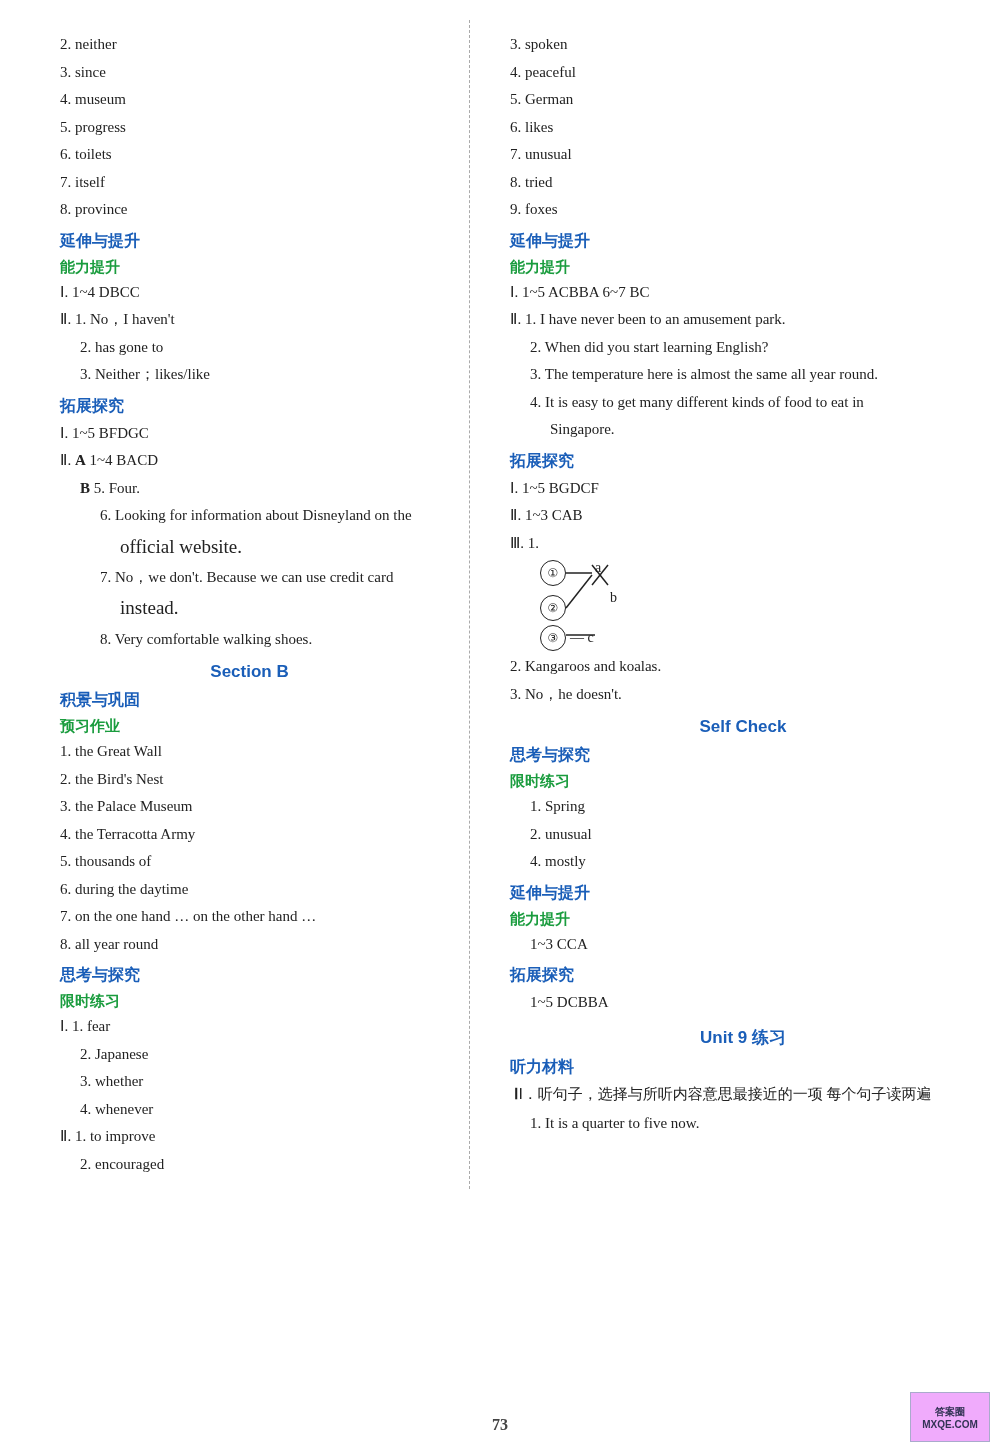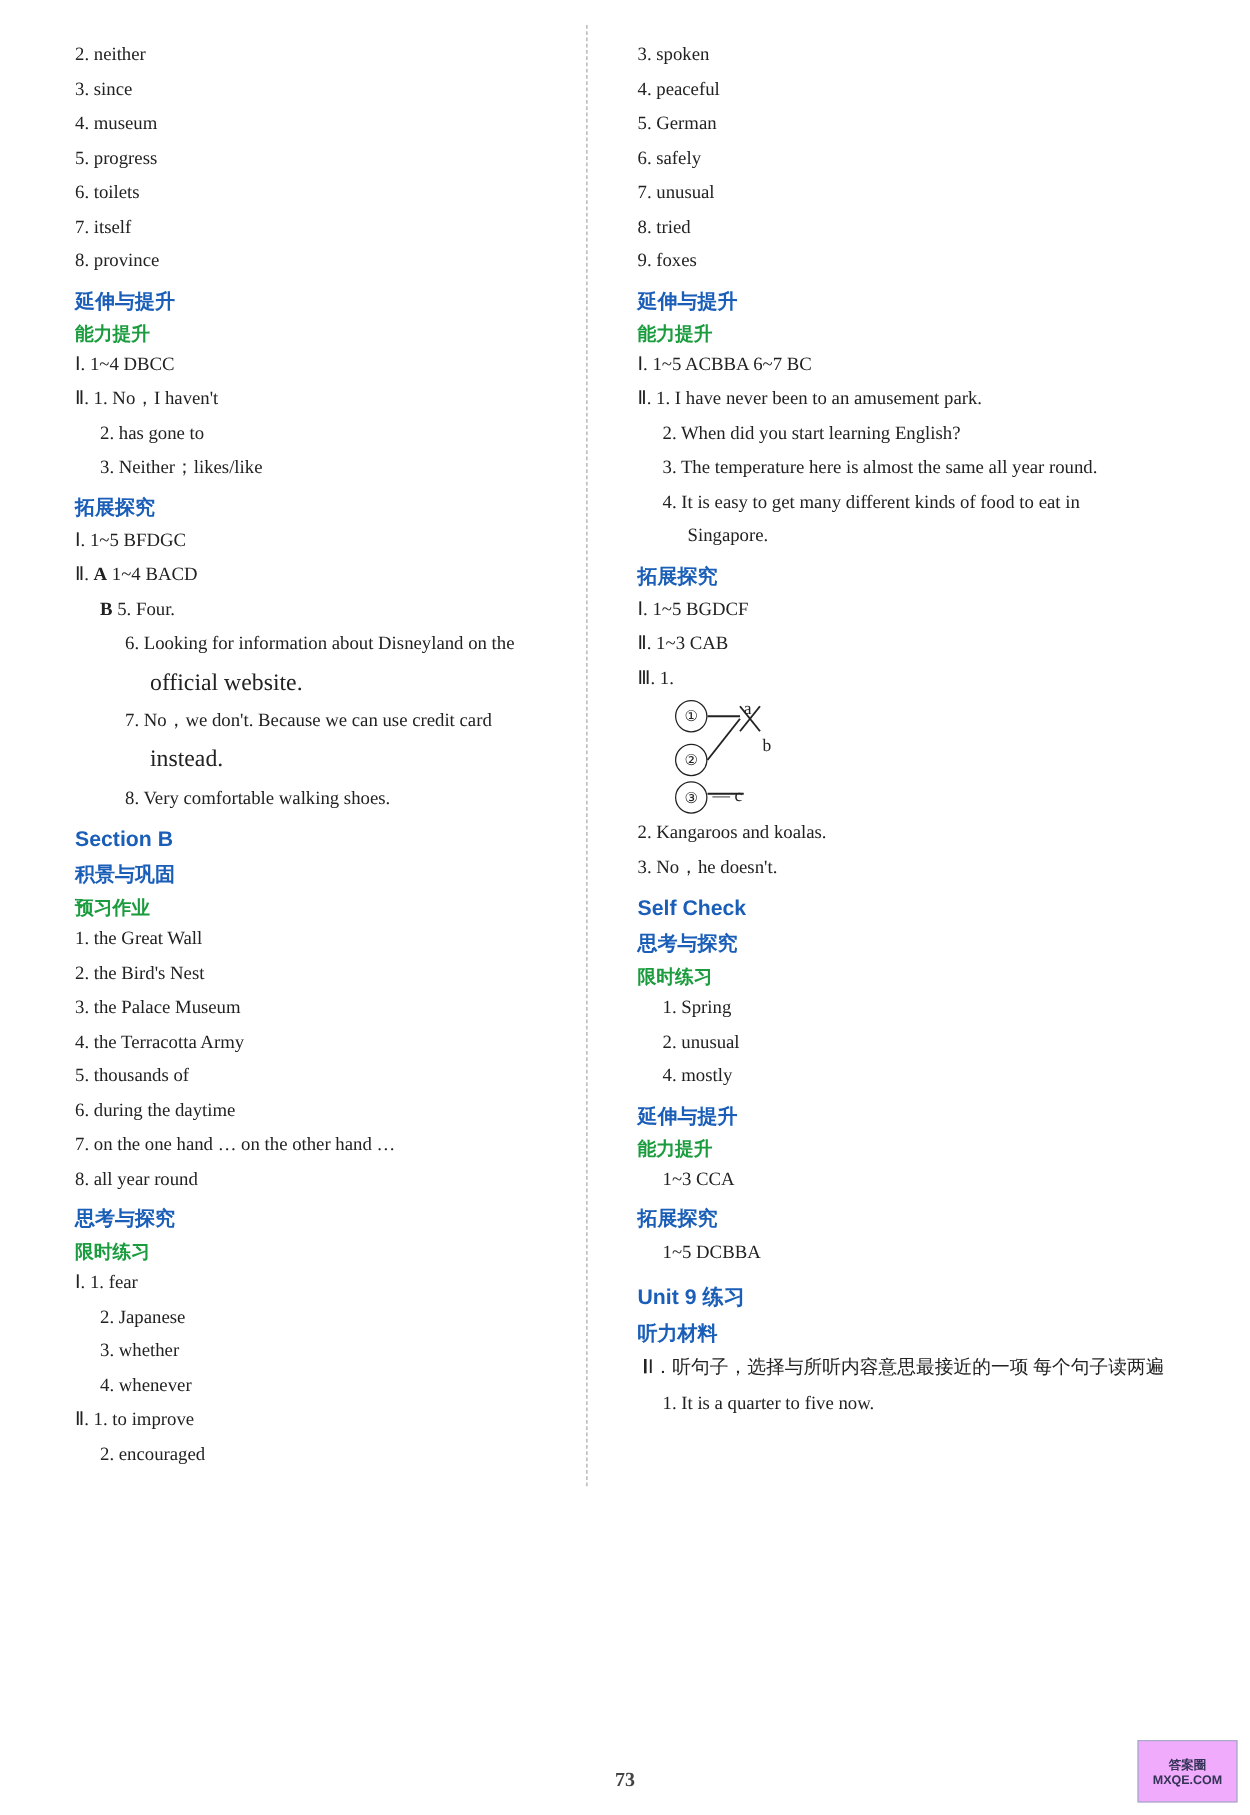--- a/index.html
+++ b/index.html
@@ -39,20 +39,21 @@
       font-family: "SimHei", "黑体", sans-serif;
     }
     .sub-title {
       color: #1a9c3e;
       font-weight: bold;
       font-size: 15px;
       margin: 6px 0 3px 0;
       font-family: "SimHei", "黑体", sans-serif;
     }
     .center-title {
+      text-align: center;
       color: #1a5eb8;
       font-weight: bold;
       font-size: 17px;
       margin: 10px 0 6px 0;
       font-family: "SimHei", "黑体", sans-serif;
     }
     .item {
       margin: 2px 0;
       line-height: 1.7;
       font-size: 15px;
@@ -168,21 +169,21 @@
       <div class="item"><span class="roman">Ⅱ</span>. 1. to improve</div>
       <div class="item-indent">2. encouraged</div>
     </div>
 
     <div class="col-right">
 
       <div>
         <div class="item"><span>3.</span> <span>spoken</span></div>
         <div class="item"><span>4.</span> <span>peaceful</span></div>
         <div class="item"><span>5.</span> <span>German</span></div>
-        <div class="item"><span>6.</span> <span>safely</span></div>
+        <div class="item"><span>6.</span> <span>likes</span></div>
         <div class="item"><span>7.</span> <span>unusual</span></div>
         <div class="item"><span>8.</span> <span>tried</span></div>
         <div class="item"><span>9.</span> <span>foxes</span></div>
       </div>
 
       <div class="section-title">延伸与提升</div>
       <div class="sub-title">能力提升</div>
 
       <div class="item"><span class="roman">Ⅰ</span>. 1~5  ACBBA  6~7  BC</div>
       <div class="item"><span class="roman">Ⅱ</span>. 1. I have never been to an amusement park.</div>

